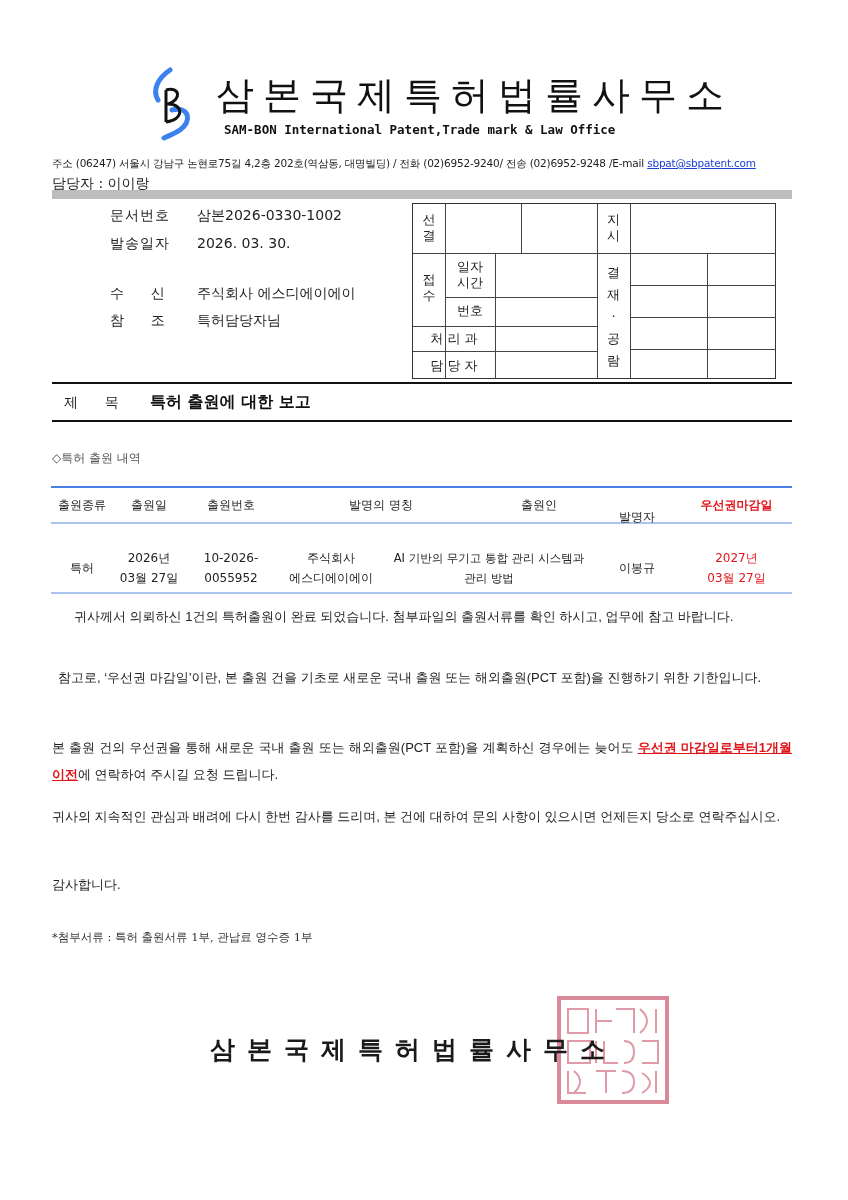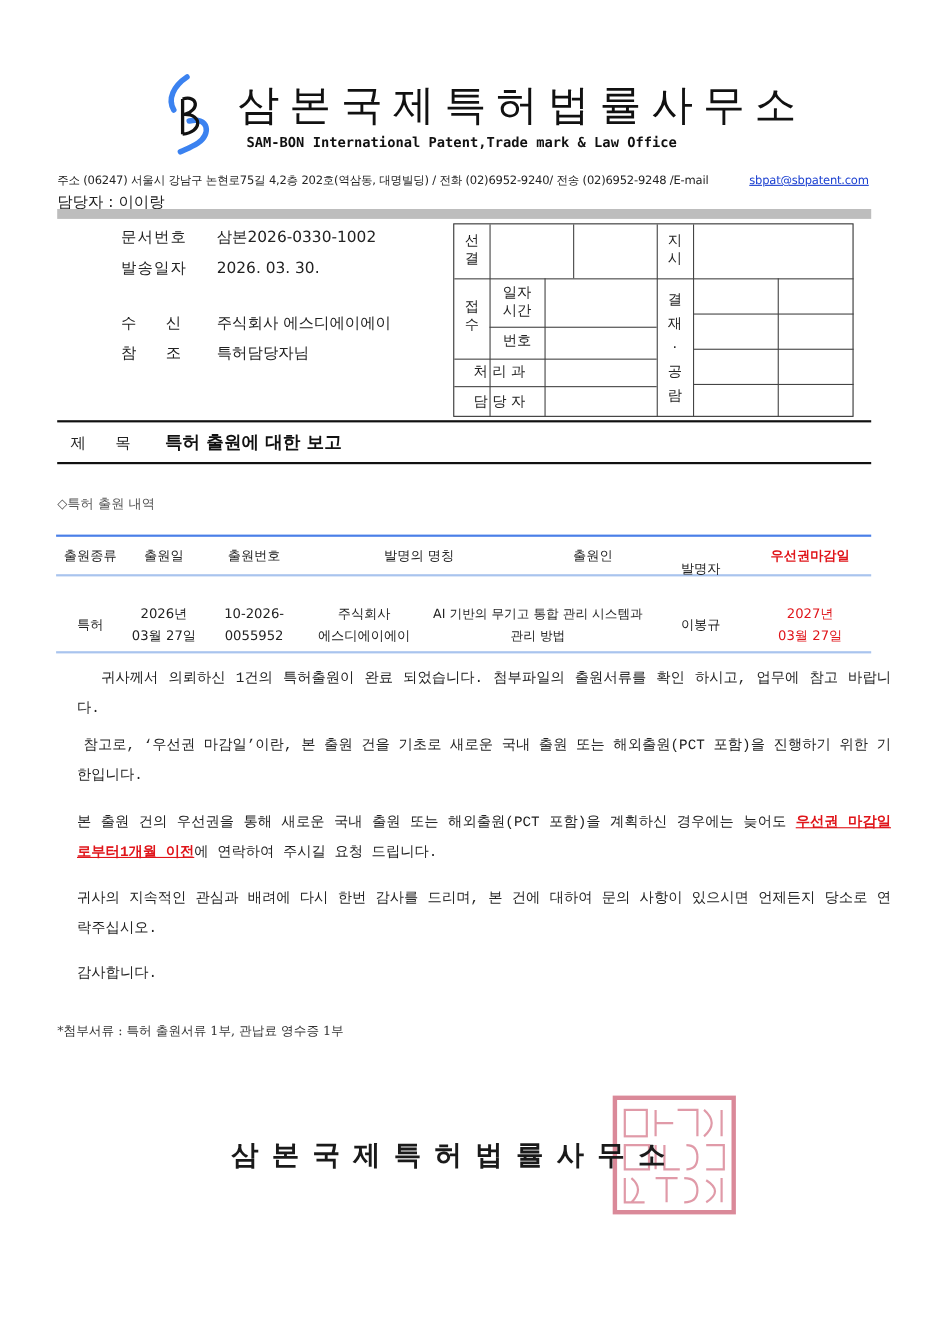--- a/index.html
+++ b/index.html
@@ -7,21 +7,21 @@
   body { position: relative; font-family: "DejaVu Sans", "Liberation Sans", sans-serif; color: #111; }
 
   .abs { position: absolute; }
 
   
   .logo { left: 150px; top: 66px; width: 44px; height: 76px; }
   .firm-kr { left: 216px; top: 70px; font-size: 38px; letter-spacing: 9px; color: #111; font-family: "DejaVu Sans", sans-serif; white-space: nowrap; }
   .firm-en { left: 224px; top: 122px; font-size: 12.5px; font-weight: bold; font-family: "DejaVu Sans Mono", "Liberation Mono", monospace; white-space: nowrap; }
 
   .addr { left: 52px; top: 157px; font-size: 10.5px; color: #222; white-space: nowrap; letter-spacing: -0.2px; }
-  .addr a { color: #1a3fd0; text-decoration: underline; margin-left: 34px; }
+  .addr a { color: #1a3fd0; text-decoration: underline; }
   .contact { left: 52px; top: 175px; font-size: 14px; color: #222; white-space: nowrap; }
   .grayband { left: 52px; top: 190px; width: 740px; height: 9px; background: #bdbdbd; }
 
   
   .info { font-size: 14px; color: #222; white-space: nowrap; }
   .info .lbl { display: inline-block; width: 87px; letter-spacing: 1px; margin-left: 48px; }
   .info .lbl.spread { letter-spacing: 0; }
 
   
   .appr { left: 412px; top: 203px; width: 364px; height: 176px; border: 1px solid #333; }
@@ -41,21 +41,21 @@
   .ptable { left: 51px; top: 486px; width: 741px; }
   .pt-rule-top { height: 2px; background: #4a7fe8; }
   .pt-rule { height: 2px; background: #a9c4ee; }
   .pt-row { display: flex; align-items: center; }
   .pt-head { height: 34px; }
   .pt-body { height: 48px; margin-top: 20px; }
   .pt-c { font-size: 12px; color: #222; text-align: center; line-height: 20px; }
   .red { color: #e0151a; }
 
   
-  .para { left: 70px; width: 740px; font-family: Liberation Mono, monospace; font-size: 13px; line-height: 27px; color: #222; text-align: justify; }
+  .para { left: 52px; width: 740px; font-family: Liberation Sans, sans-serif; font-size: 13px; line-height: 27px; color: #222; text-align: justify; }
   .para .hilite { color: #e0151a; font-weight: bold; text-decoration: underline; text-decoration-color: #e0151a; }
 
   .attach { left: 52px; top: 930px; font-family: "DejaVu Serif", serif; font-size: 11.5px; color: #333; white-space: nowrap; }
 
   .sig { left: 210px; top: 1033px; font-size: 25px; font-weight: bold; letter-spacing: 12px; color: #1a1a1a; white-space: nowrap; }
   .seal { left: 556px; top: 995px; width: 114px; height: 110px; opacity: 0.85; }
 </style>
 </head>
 <body>
 

